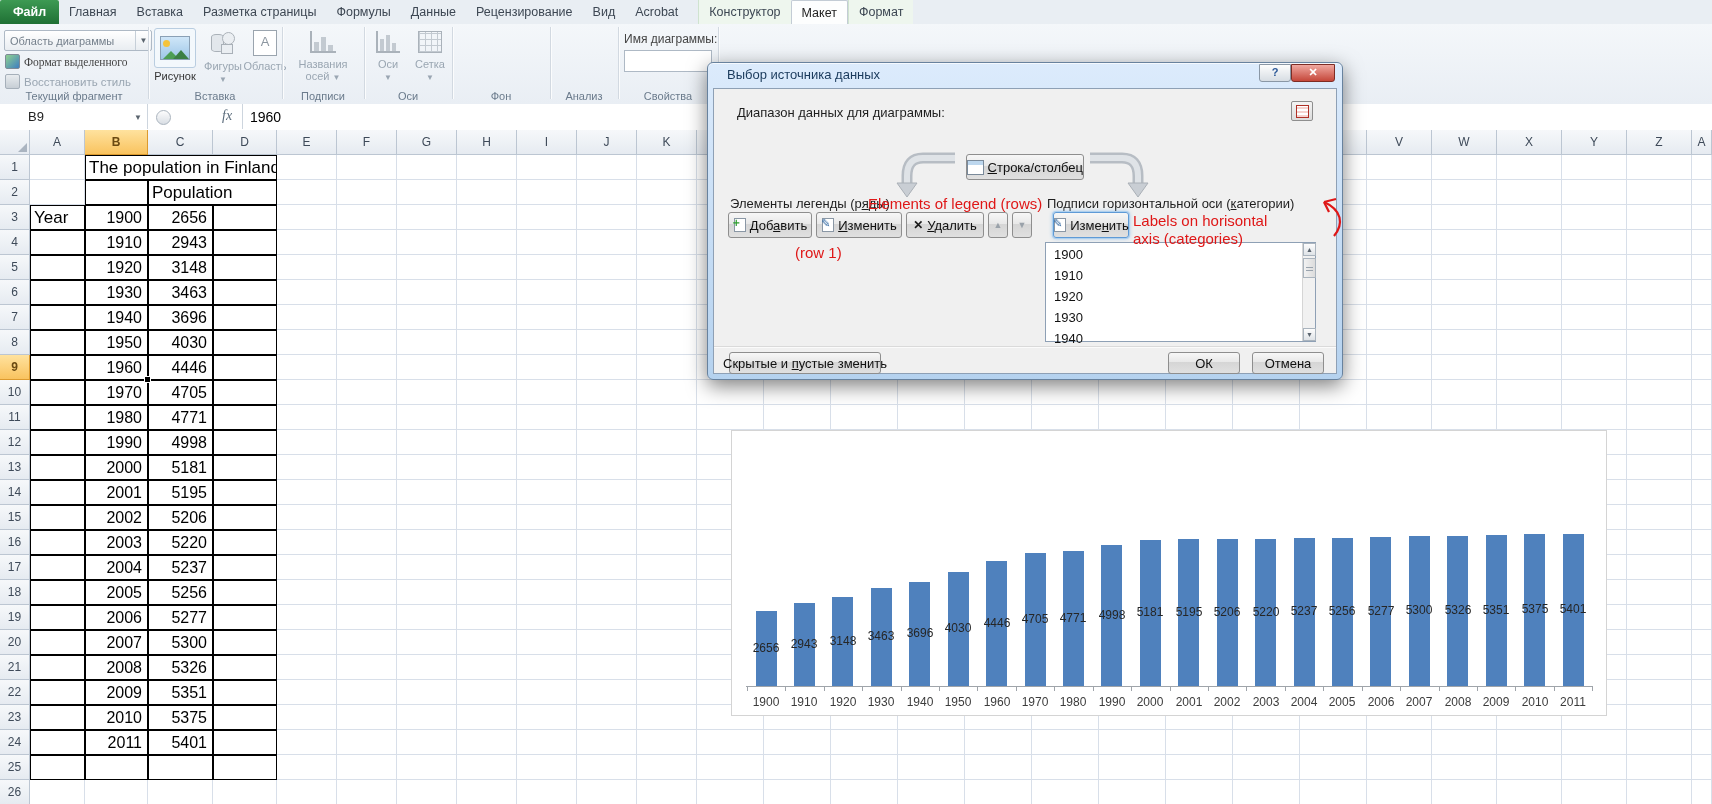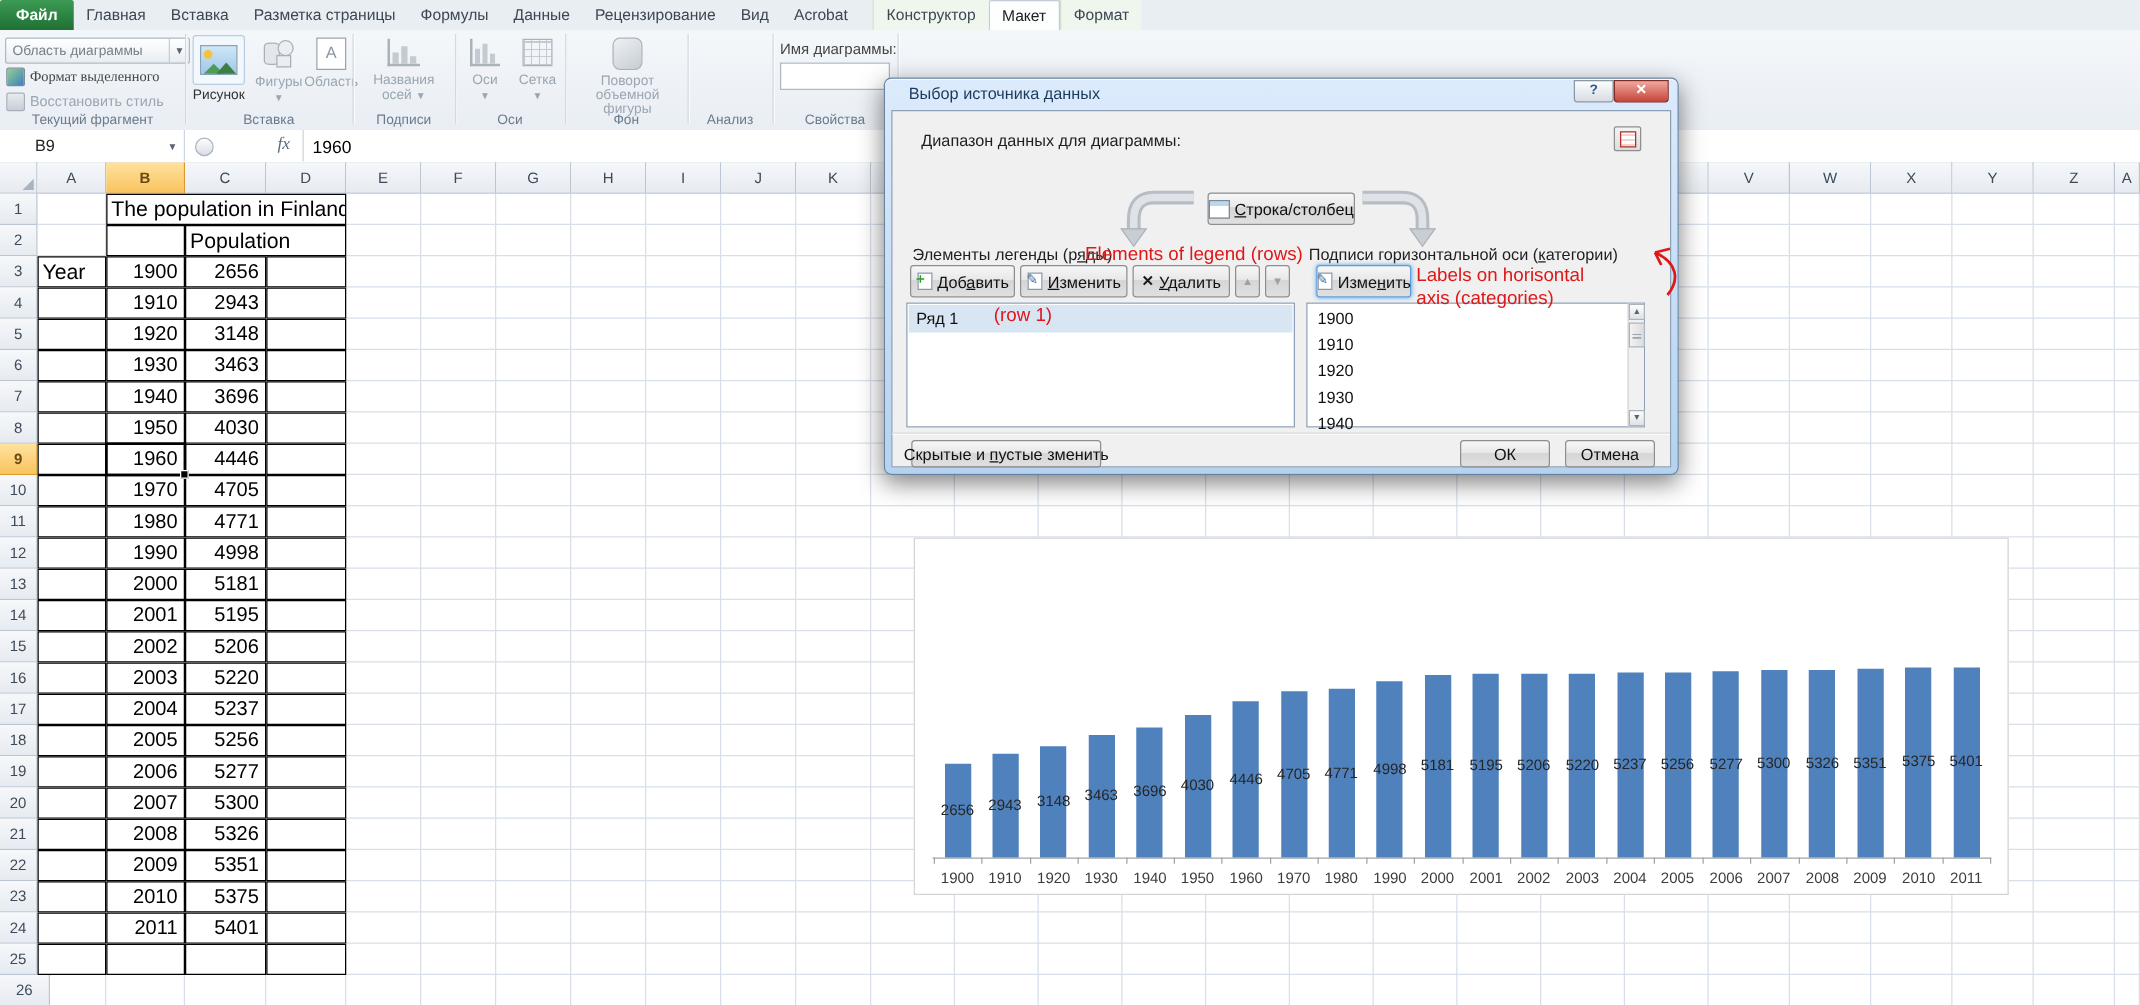--- a/index.html
+++ b/index.html
@@ -167,26 +167,20 @@
       <div class="ic-box" style="width:30px;height:28px;">
         <div style="width:22px;height:20px;background:
              repeating-linear-gradient(0deg,#c3cad1 0 1px,transparent 1px 6px),
              repeating-linear-gradient(90deg,#c3cad1 0 1px,transparent 1px 6px);border:1px solid #aab2ba;"></div>
       </div>
       <div class="lbl"><span>Сетка</span><br><span style="font-size:8px;">▼</span></div>
     </div>
     <div class="glabel" style="left:364px;width:88px;">Оси</div>
     <div class="gsep" style="left:452px;"></div>
 
-    <div class="bigbtn" style="left:458px;top:4px;width:88px;">
-      <div class="ic-box" style="width:34px;height:30px;">
-        <div style="width:22px;height:24px;background:linear-gradient(145deg,#eef1f4,#c6cdd4);border:1px solid #aab2ba;border-radius:6px;"></div>
-      </div>
-      <div class="lbl" style="line-height:11px;">Поворот объемной фигуры</div>
-    </div>
     <div class="glabel" style="left:452px;width:98px;">Фон</div>
     <div class="gsep" style="left:550px;"></div>
 
     <div class="glabel" style="left:550px;width:68px;">Анализ</div>
     <div class="gsep" style="left:618px;"></div>
 
     <div class="abs" style="left:624px;top:8px;font-size:12px;color:#444;">Имя диаграммы:</div>
     <div class="abs" style="left:624px;top:26px;width:86px;height:20px;background:#fff;border:1px solid #aeb9c5;"></div>
     <div class="glabel" style="left:618px;width:100px;">Свойства</div>
     <div class="gsep" style="left:718px;"></div>
@@ -250,21 +244,21 @@
       <div class="hcell" style="left: 0px; top: 530px; width: 30px; height: 25px;">16</div>
       <div class="hcell" style="left: 0px; top: 555px; width: 30px; height: 25px;">17</div>
       <div class="hcell" style="left: 0px; top: 580px; width: 30px; height: 25px;">18</div>
       <div class="hcell" style="left: 0px; top: 605px; width: 30px; height: 25px;">19</div>
       <div class="hcell" style="left: 0px; top: 630px; width: 30px; height: 25px;">20</div>
       <div class="hcell" style="left: 0px; top: 655px; width: 30px; height: 25px;">21</div>
       <div class="hcell" style="left: 0px; top: 680px; width: 30px; height: 25px;">22</div>
       <div class="hcell" style="left: 0px; top: 705px; width: 30px; height: 25px;">23</div>
       <div class="hcell" style="left: 0px; top: 730px; width: 30px; height: 25px;">24</div>
       <div class="hcell" style="left: 0px; top: 755px; width: 30px; height: 25px;">25</div>
-      <div class="hcell" style="left: 0px; top: 780px; width: 40px; height: 25px;">26</div>
+      <div class="hcell" style="left: 0px; top: 780px; width: 30px; height: 25px;">26</div>
       <div class="gl" style="left: 84px; top: 155px; width: 1px; height: 649px;"></div>
       <div class="gl" style="left: 147px; top: 155px; width: 1px; height: 649px;"></div>
       <div class="gl" style="left: 212px; top: 155px; width: 1px; height: 649px;"></div>
       <div class="gl" style="left: 276px; top: 155px; width: 1px; height: 649px;"></div>
       <div class="gl" style="left: 336px; top: 155px; width: 1px; height: 649px;"></div>
       <div class="gl" style="left: 396px; top: 155px; width: 1px; height: 649px;"></div>
       <div class="gl" style="left: 456px; top: 155px; width: 1px; height: 649px;"></div>
       <div class="gl" style="left: 516px; top: 155px; width: 1px; height: 649px;"></div>
       <div class="gl" style="left: 576px; top: 155px; width: 1px; height: 649px;"></div>
       <div class="gl" style="left: 636px; top: 155px; width: 1px; height: 649px;"></div>
@@ -560,25 +554,20 @@
   <div class="dbtn" style="left:1012px;top:212px;width:20px;height:26px;z-index:52;color:#9aa2aa;font-size:9px;">▼</div>
 
   <div class="dbtn focus" style="left:1053px;top:212px;width:76px;height:26px;z-index:52;">
     <span class="tbtn-ic">
         <span class="sheet-ic"></span>
         <span class="pen">✎</span>
       </span>
     <span><span>Изме</span><u>н</u><span>ить</span></span>
   </div>
 
-  <div class="dlist" style="left:725px;top:242px;width:311px;height:100px;z-index:52;">
-      <div style="position: absolute; left: 1px; top: 1px; width: 307px; height: 22px; background: rgb(216, 230, 244);">
-        <div style="position: absolute; left: 6px; top: 3px; font-size: 13px; color: rgb(17, 17, 17);">Ряд 1</div>
-      </div>
-    </div>
   <div class="dlist" style="left:1045px;top:242px;width:271px;height:100px;z-index:52;">
       <div class="dlitem" style="left: 8px; top: 4px;">1900</div>
       <div class="dlitem" style="left: 8px; top: 25px;">1910</div>
       <div class="dlitem" style="left: 8px; top: 46px;">1920</div>
       <div class="dlitem" style="left: 8px; top: 67px;">1930</div>
       <div class="dlitem" style="left: 8px; top: 88px;">1940</div>
       <div style="position: absolute; right: 0px; top: 0px; width: 13px; height: 98px; background: rgb(241, 241, 241); border-left: 1px solid rgb(213, 213, 213); box-sizing: border-box;">
         <div class="scroll-arrow" style="top: 0px;">▲</div>
         <div style="position: absolute; left: 0px; top: 15px; width: 13px; height: 20px; background: linear-gradient(90deg, rgb(242, 242, 242), rgb(220, 220, 220)); border: 1px solid rgb(170, 180, 190); box-sizing: border-box;">
           <div style="position: absolute; left: 2px; top: 6px; width: 7px; height: 6px; background: repeating-linear-gradient(0deg, rgb(154, 164, 174) 0px, rgb(154, 164, 174) 1px, transparent 1px, transparent 3px);"></div>

